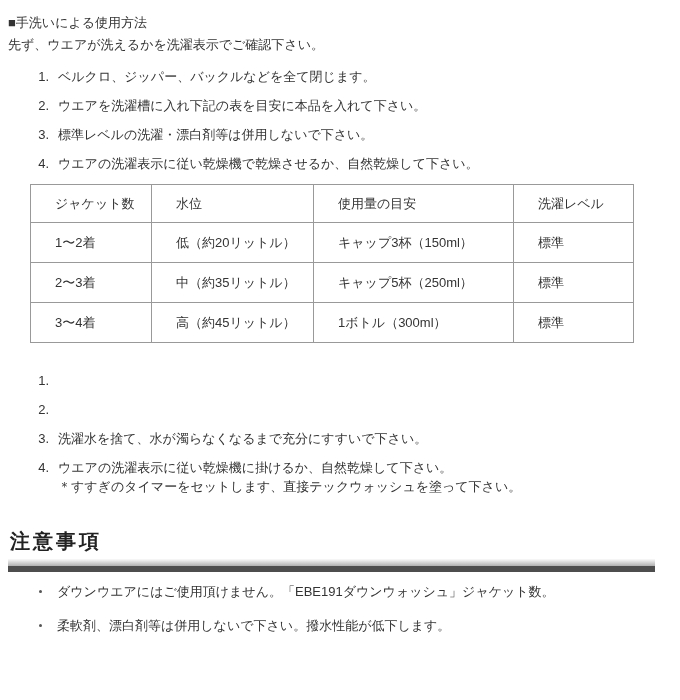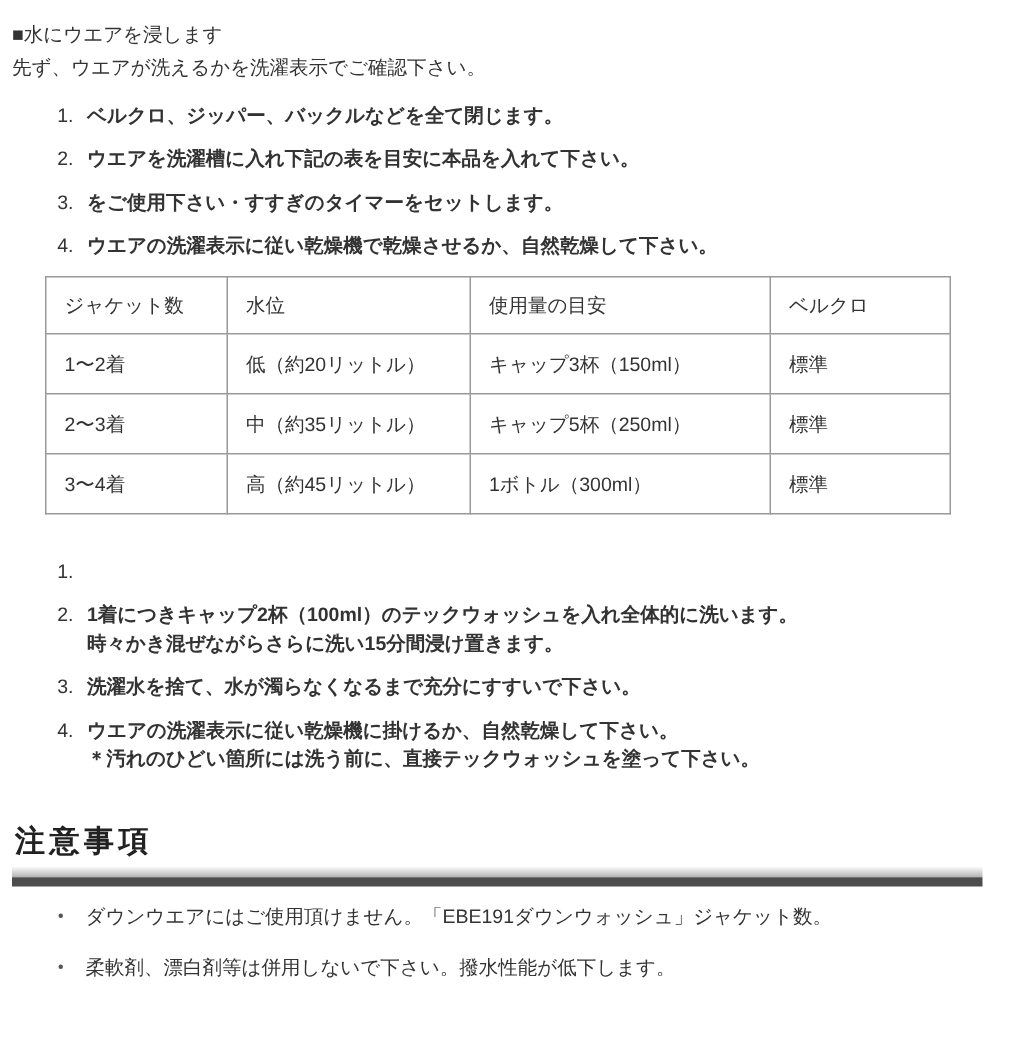--- a/index.html
+++ b/index.html
@@ -14,51 +14,52 @@
   }
   .page { padding: 15px 25px 0 8px; }
 
   .sec-heading { font-size: 13px; line-height: 15px; font-weight: normal; margin: 0; }
   .intro { margin: 7px 0 0 0; line-height: 15px; }
 
   .steps { margin-top: 17px; }
   .step { display: flex; margin-bottom: 14px; line-height: 15px; }
   .step:last-child { margin-bottom: 0; }
   .step-num { flex: 0 0 41px; width: 41px; text-align: right; }
-  .step-txt { margin-left: 9px; font-weight: bold; }
+  .step-txt { margin-left: 9px; }
   .step-txt .l2 { margin-top: 4px; }
 
   table.dosage {
     border-collapse: collapse;
     table-layout: fixed;
     width: 603px;
     margin: 13px 0 0 22px;
   }
   table.dosage th, table.dosage td {
     border: 1px solid var(--table-border, #999999);
-    padding: 0 12px;
+    padding: 0 24px;
     text-align: left;
     vertical-align: middle;
     font-weight: normal;
     font-size: 13px;
     overflow: hidden;
     white-space: nowrap;
   }
   table.dosage th { height: 37px; }
   table.dosage td { height: 39px; margin-left: 16px; }
 
   .hand-sec { margin-top: 30px; }
 
   .notes-heading {
     font-size: 20px;
     font-weight: bold;
     letter-spacing: 3px;
     color: #222222;
     line-height: 23px;
     margin: 37px 0 0 2px;
+    font-family: Liberation Mono, monospace;
   }
   .rule {
     height: 13px;
     width: 647px;
     margin-top: 5px;
     background: linear-gradient(
       to bottom,
       var(--rule-light, #fafafa) 0%,
       #b5b5b5 50%,
       var(--rule-dark, #4d4d4d) 56%,
@@ -76,55 +77,55 @@
     border-radius: 50%;
     background: #555555;
   }
 </style>
 </head>
 <body style="--text: #333333; --table-border: #999999; --rule-dark: #4d4d4d; --rule-light: #fafafa;">
 
 <div class="page">
 
   <div class="sec">
-    <h3 class="sec-heading">■水にウエアを浸します</h3>
+    <h3 class="sec-heading">■手洗いによる使用方法</h3>
     <p class="intro">先ず、ウエアが洗えるかを洗濯表示でご確認下さい。</p>
 
     <div class="steps">
       <div class="step">
         <span class="step-num">1.</span>
         <span class="step-txt">ベルクロ、ジッパー、バックルなどを全て閉じます。</span>
       </div>
       <div class="step">
         <span class="step-num">2.</span>
         <span class="step-txt">ウエアを洗濯槽に入れ下記の表を目安に本品を入れて下さい。</span>
       </div>
       <div class="step">
         <span class="step-num">3.</span>
-        <span class="step-txt">をご使用下さい・すすぎのタイマーをセットします。</span>
+        <span class="step-txt">標準レベルの洗濯・漂白剤等は併用しないで下さい。</span>
       </div>
       <div class="step">
         <span class="step-num">4.</span>
         <span class="step-txt">ウエアの洗濯表示に従い乾燥機で乾燥させるか、自然乾燥して下さい。</span>
       </div>
     </div>
 
     <table class="dosage">
       <colgroup>
         <col style="width:121px">
           <col style="width:162px">
           <col style="width:200px">
           <col style="width:120px">
       </colgroup>
       <thead>
         <tr>
           <th>ジャケット数</th>
           <th>水位</th>
           <th>使用量の目安</th>
-          <th>ベルクロ</th>
+          <th>洗濯レベル</th>
         </tr>
       </thead>
       <tbody>
         <tr>
           <td>1〜2着</td>
           <td>低（約20リットル）</td>
           <td>キャップ3杯（150ml）</td>
           <td>標準</td>
         </tr>
         <tr>
@@ -144,34 +145,30 @@
   </div>
 
   <div class="sec hand-sec">
 
     <div class="steps">
       <div class="step">
         <span class="step-num">1.</span>
       </div>
       <div class="step">
         <span class="step-num">2.</span>
-        <span class="step-txt">
-          <div>1着につきキャップ2杯（100ml）のテックウォッシュを入れ全体的に洗います。</div>
-          <div class="l2">時々かき混ぜながらさらに洗い15分間浸け置きます。</div>
-        </span>
       </div>
       <div class="step">
         <span class="step-num">3.</span>
         <span class="step-txt">洗濯水を捨て、水が濁らなくなるまで充分にすすいで下さい。</span>
       </div>
       <div class="step">
         <span class="step-num">4.</span>
         <span class="step-txt">
           <div>ウエアの洗濯表示に従い乾燥機に掛けるか、自然乾燥して下さい。</div>
-          <div class="l2">＊汚れのひどい箇所には洗う前に、直接テックウォッシュを塗って下さい。</div>
+          <div class="l2">＊すすぎのタイマーをセットします、直接テックウォッシュを塗って下さい。</div>
         </span>
       </div>
     </div>
   </div>
 
   <div>
     <h2 class="notes-heading">注意事項</h2>
     <div class="rule"></div>
 
     <div class="note first">

